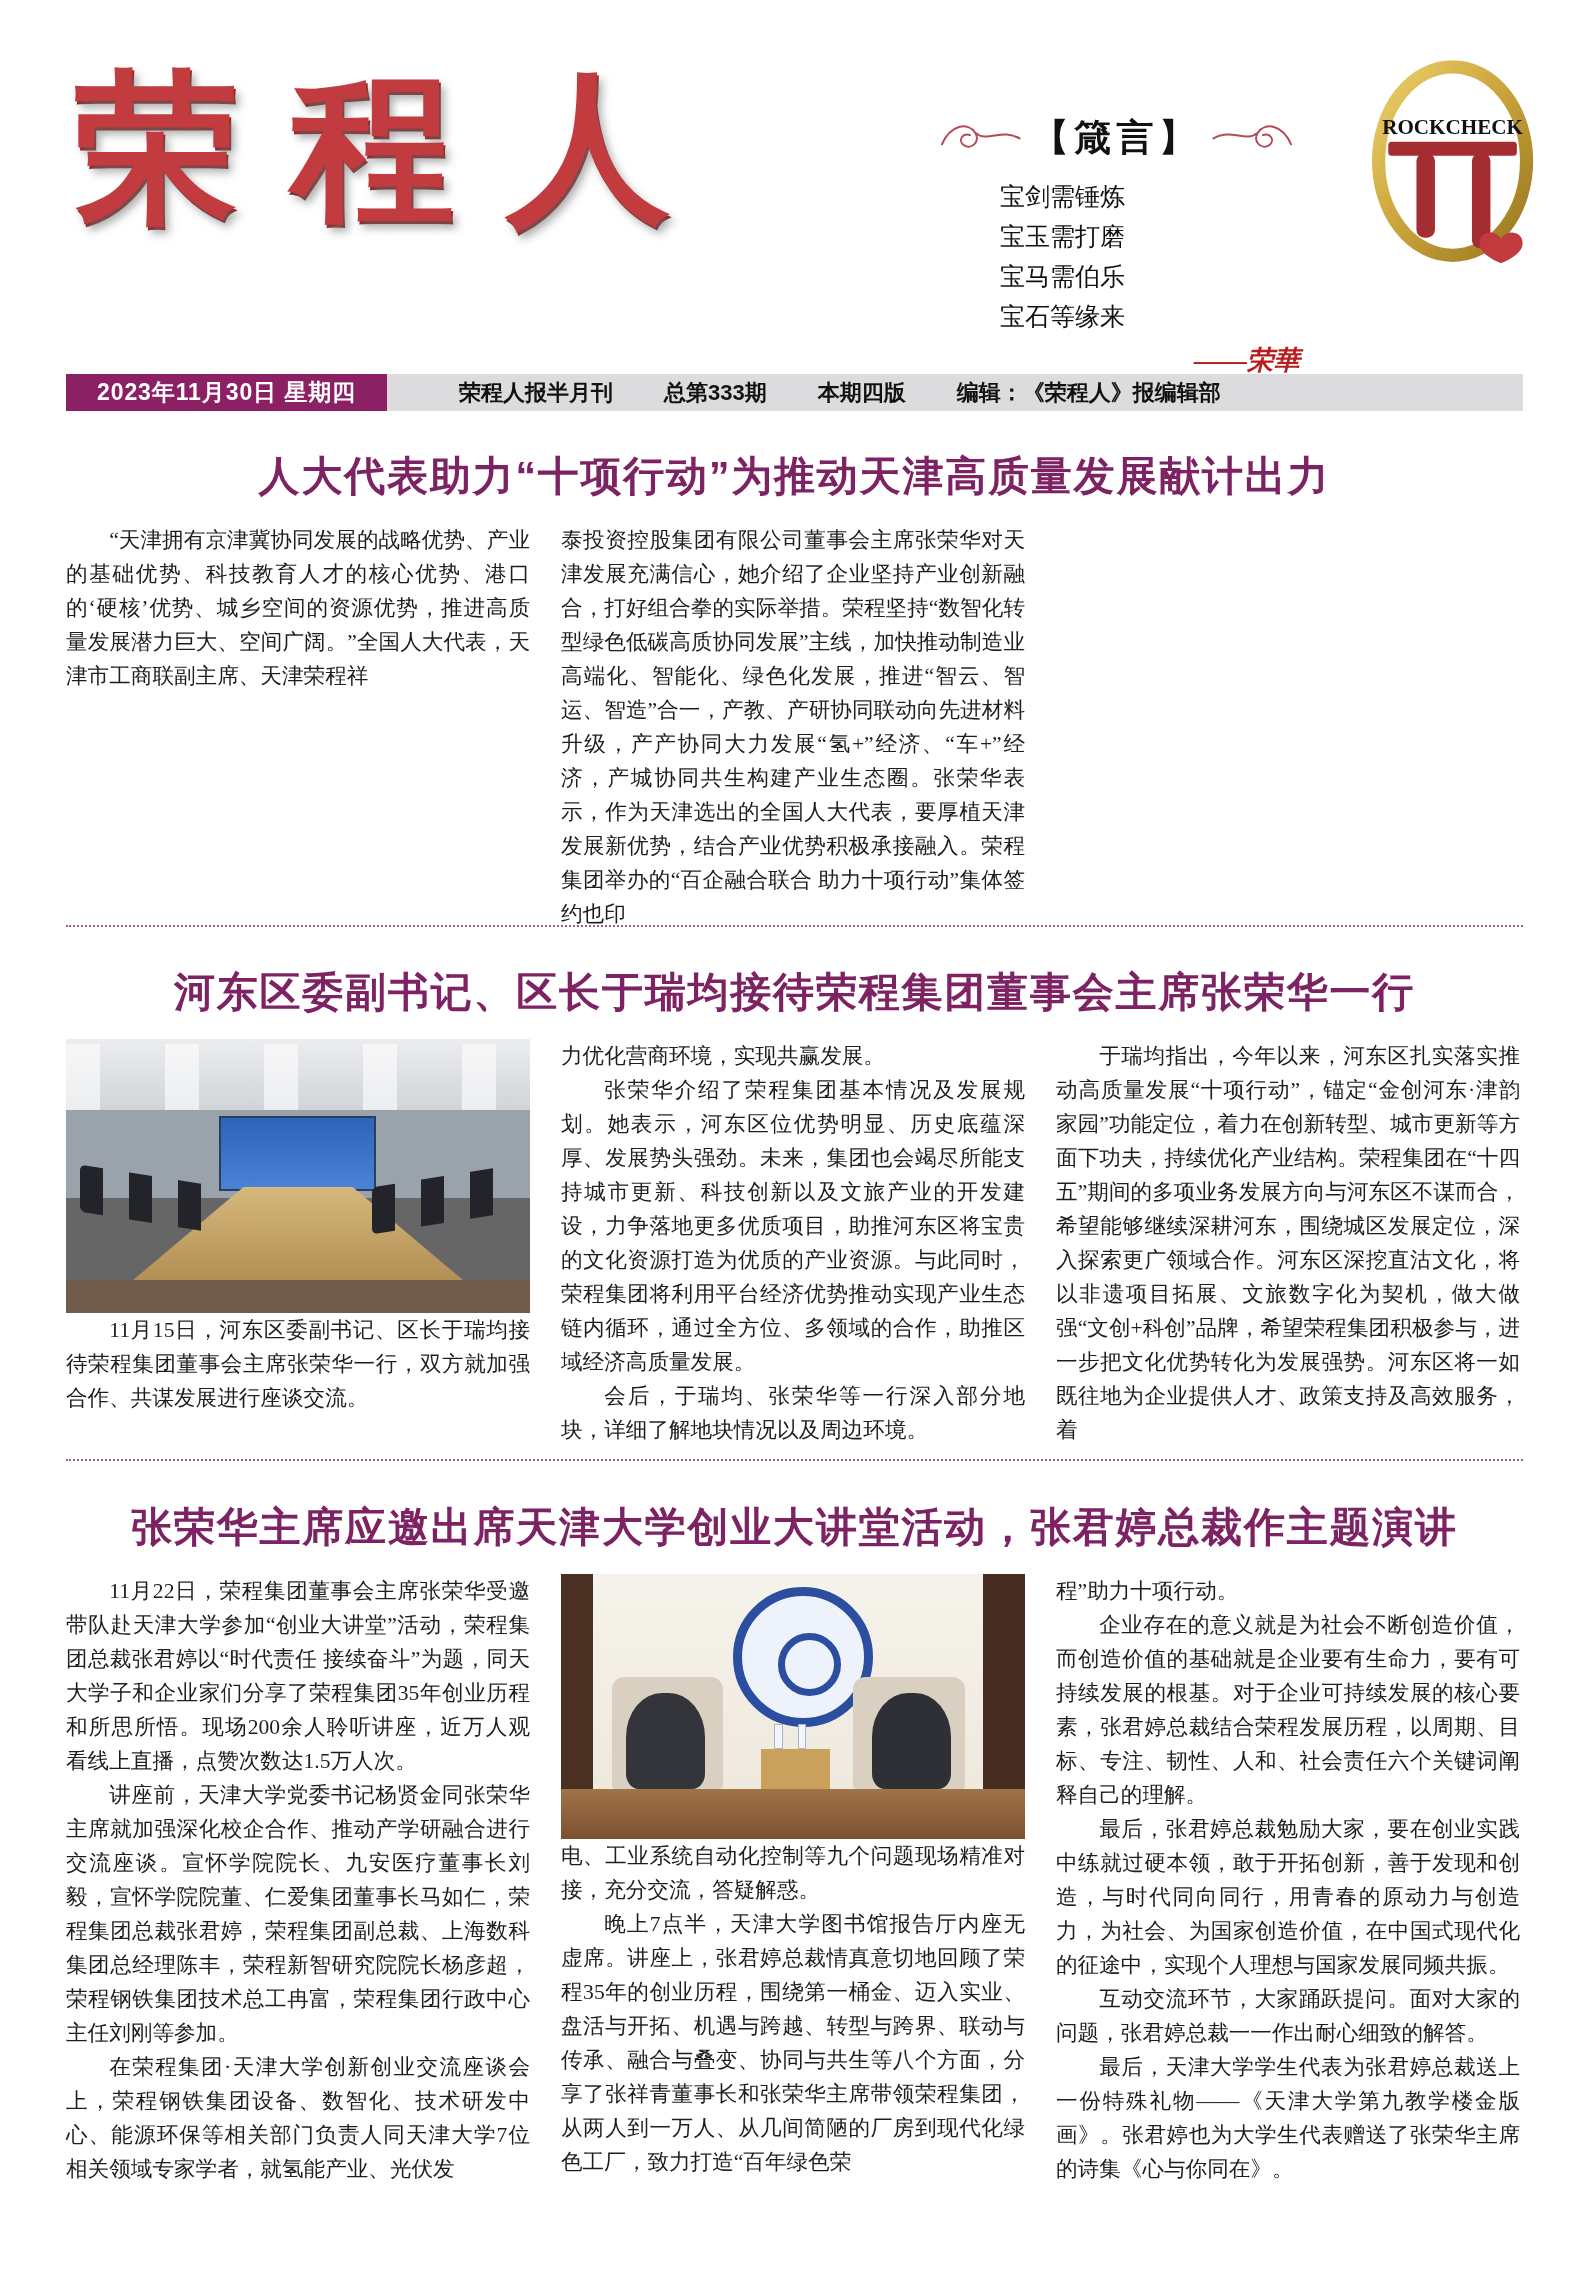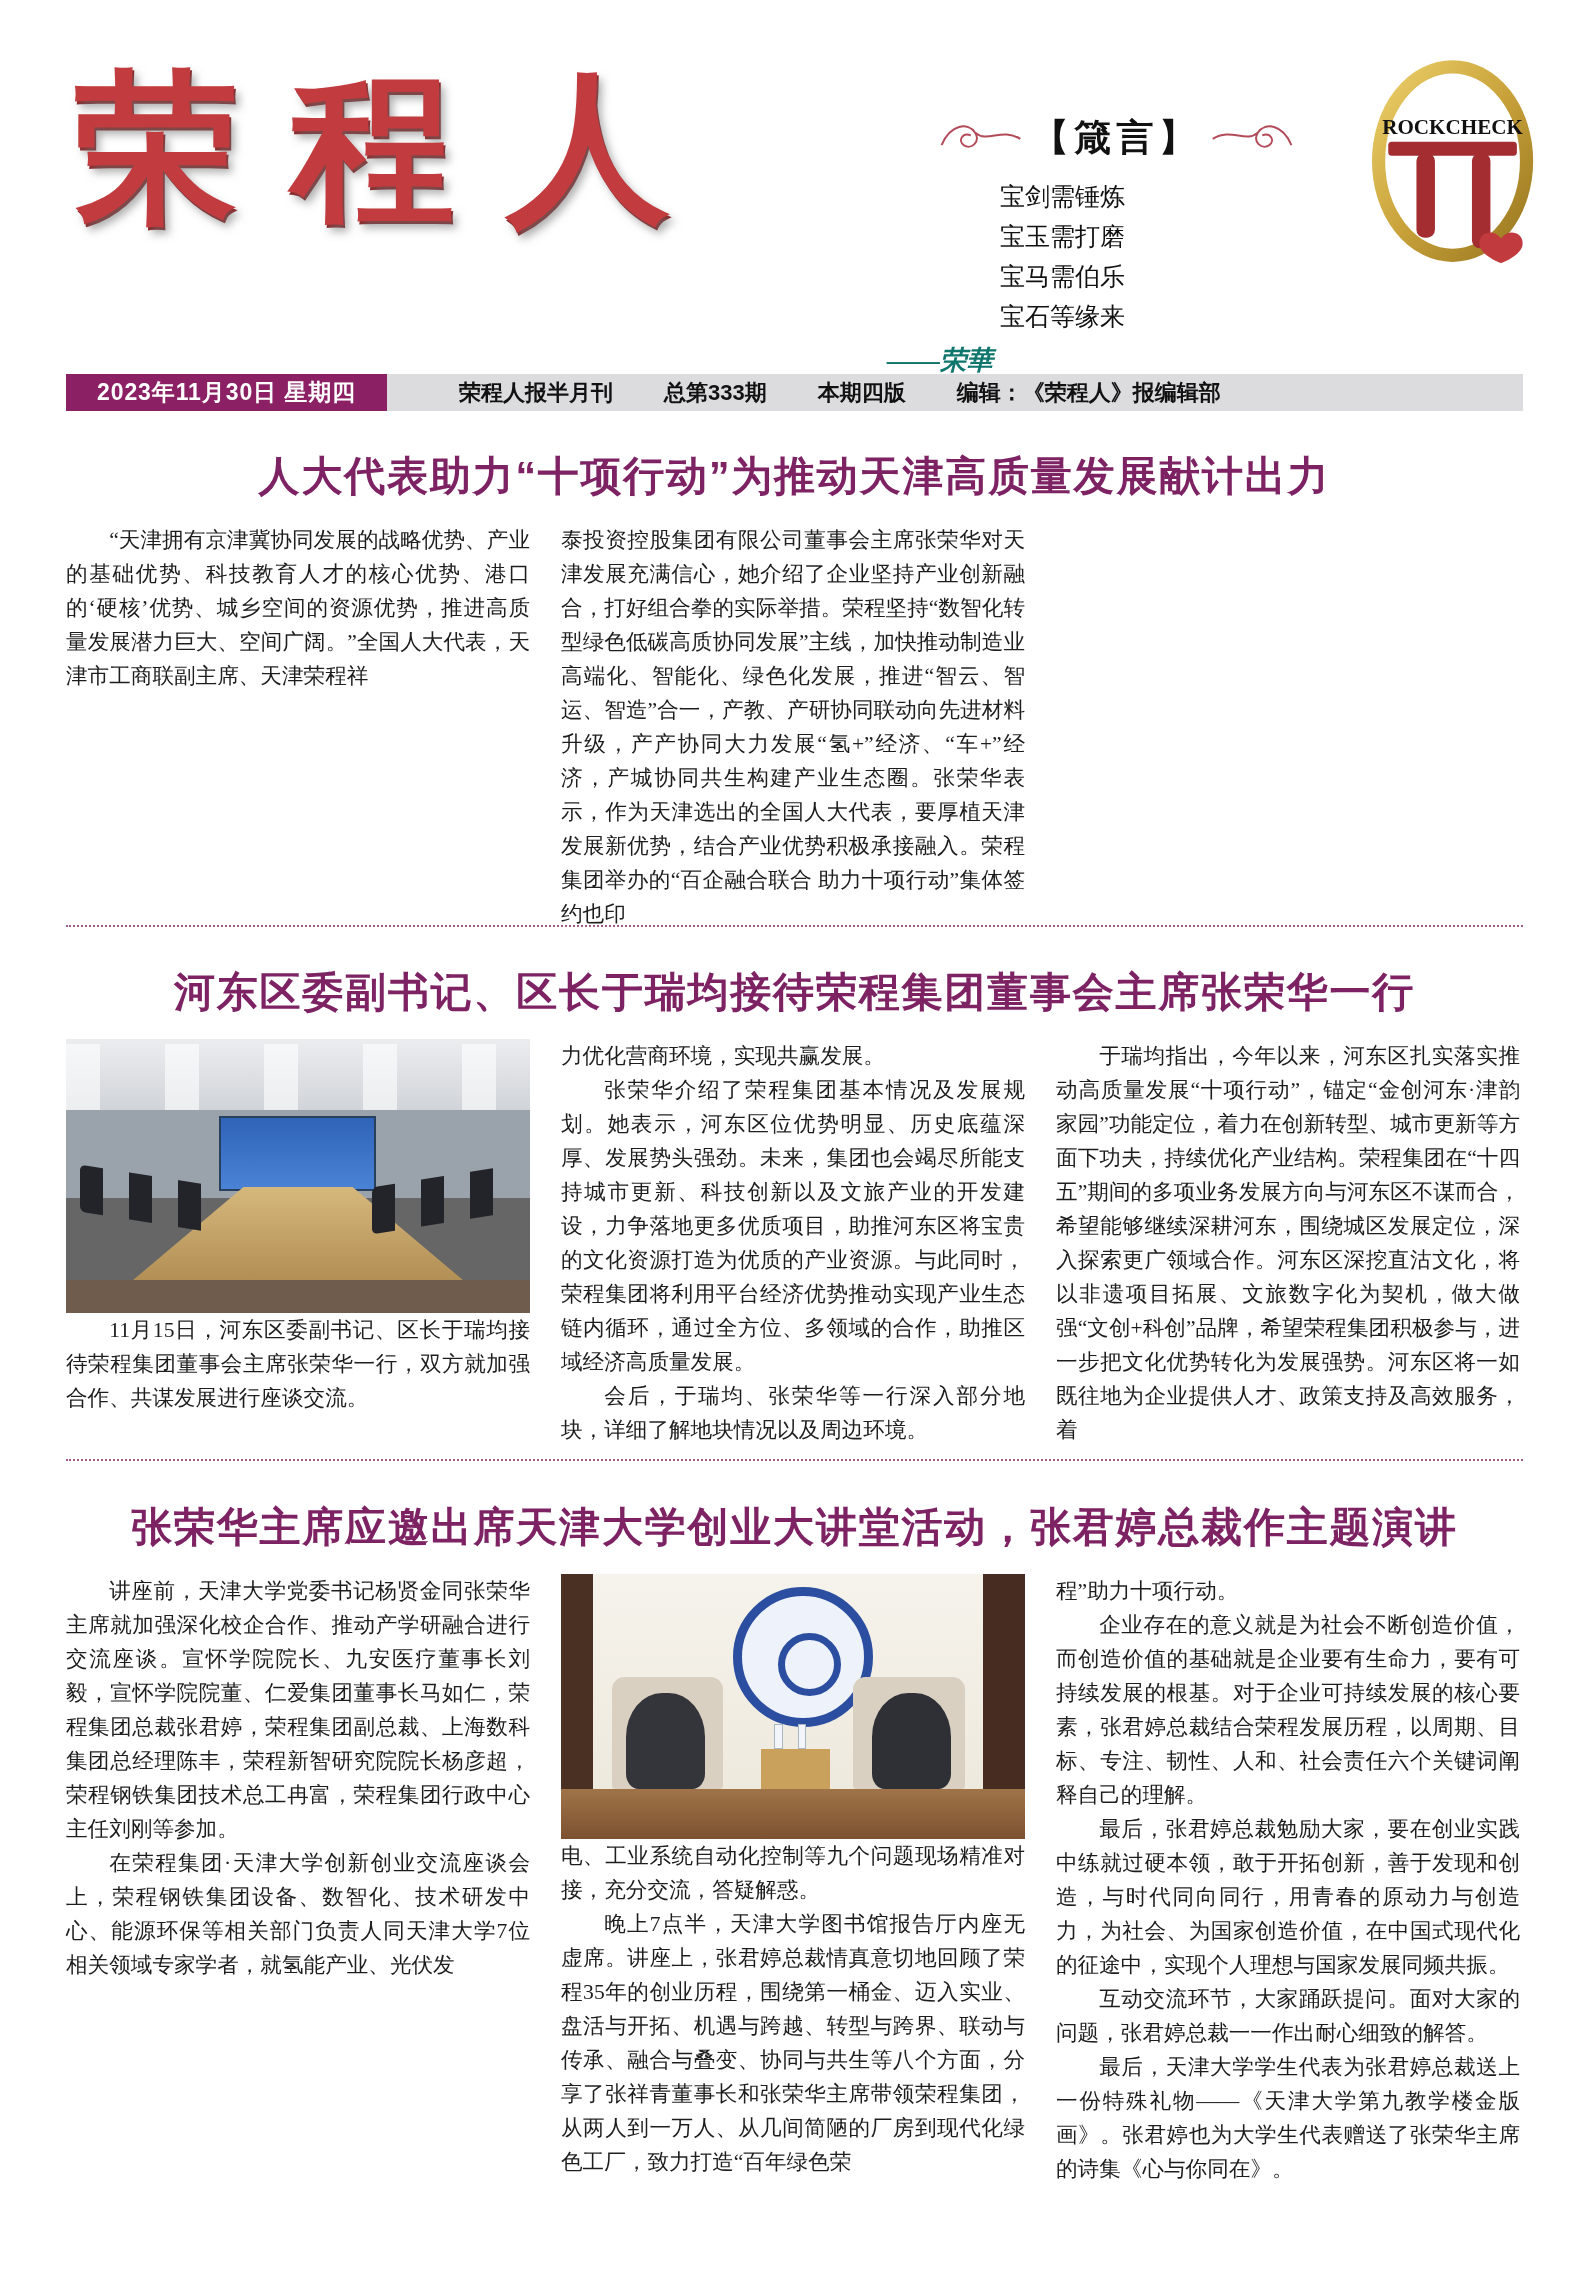--- a/index.html
+++ b/index.html
@@ -9,22 +9,22 @@
   
   .brand{position:absolute;left:75px;top:53px;font-size:163px;line-height:1.15;font-weight:bold;
          letter-spacing:53px;color:#c13b3f;font-family:"DejaVu Serif",serif;
          text-shadow:5.3px 7px 8.8px rgba(110,110,110,.55),1.8px 2.6px 0 #8e2426;}
   .motto{position:absolute;left:887px;top:113px;width:459px;}
   .motto-head{display:flex;align-items:center;justify-content:center;gap:8.8px;}
   .motto-title{font-size:37px;font-weight:bold;letter-spacing:5.3px;color:#111;}
   .flourish{width:85px;height:46px;}
   .flourish.flip{transform:scaleX(-1);}
   .motto-lines{margin-top:14px;padding-left:113px;font-size:25px;line-height:40px;color:#111;}
-  .motto-sign{margin-top:5.3px;padding-right:46px;text-align:left;font-size:26.5px;font-weight:bold;
-              font-style:italic;color:#0f766e;}
+  .motto-sign{margin-top:5.3px;padding-right:46px;text-align:right;font-size:26.5px;font-weight:bold;
+              font-style:italic;color:#b91c1c;}
   .logo{position:absolute;left:1367px;top:58px;width:172px;height:207px;}
 
   
   .datebar{position:absolute;left:66px;top:374px;width:1457px;height:37px;display:flex;
            font-family:"Liberation Sans",sans-serif;font-weight:bold;}
   .date-chip{width:321px;background:#8b2164;color:#fff;display:flex;align-items:center;
              justify-content:center;font-size:23px;letter-spacing:0.9px;}
   .date-meta{flex:1;background:#dcdcdf;display:flex;align-items:center;gap:51px;
              padding-left:72px;font-size:22px;color:#111;}
 
@@ -179,20 +179,21 @@
       </div>
     </div>
   </div>
 
   <div class="sep" style="top:1459px;"></div>
 
   <div class="article" style="top:1494px;">
     <h1 class="headline">张荣华主席应邀出席天津大学创业大讲堂活动，张君婷总裁作主题演讲</h1>
     <div class="cols">
       <div class="col">
+        <p>11月22日，荣程集团董事会主席张荣华受邀带队赴天津大学参加“创业大讲堂”活动，荣程集团总裁张君婷以“时代责任  接续奋斗”为题，同天大学子和企业家们分享了荣程集团35年创业历程和所思所悟。现场200余人聆听讲座，近万人观看线上直播，点赞次数达1.5万人次。</p>
         <p>讲座前，天津大学党委书记杨贤金同张荣华主席就加强深化校企合作、推动产学研融合进行交流座谈。宣怀学院院长、九安医疗董事长刘毅，宣怀学院院董、仁爱集团董事长马如仁，荣程集团总裁张君婷，荣程集团副总裁、上海数科集团总经理陈丰，荣程新智研究院院长杨彦超，  荣程钢铁集团技术总工冉富，荣程集团行政中心主任刘刚等参加。</p>
         <p>在荣程集团·天津大学创新创业交流座谈会上，荣程钢铁集团设备、数智化、技术研发中心、能源环保等相关部门负责人同天津大学7位相关领域专家学者，就氢能产业、光伏发</p>
       </div>
       <div class="col">
         <div class="photo ph3">
           <div class="p3-wall"></div>
           <div class="p3-doorL"></div>
           <div class="p3-doorR"></div>
           <div class="p3-emblem">
             <div class="p3-emblem-core"></div>

